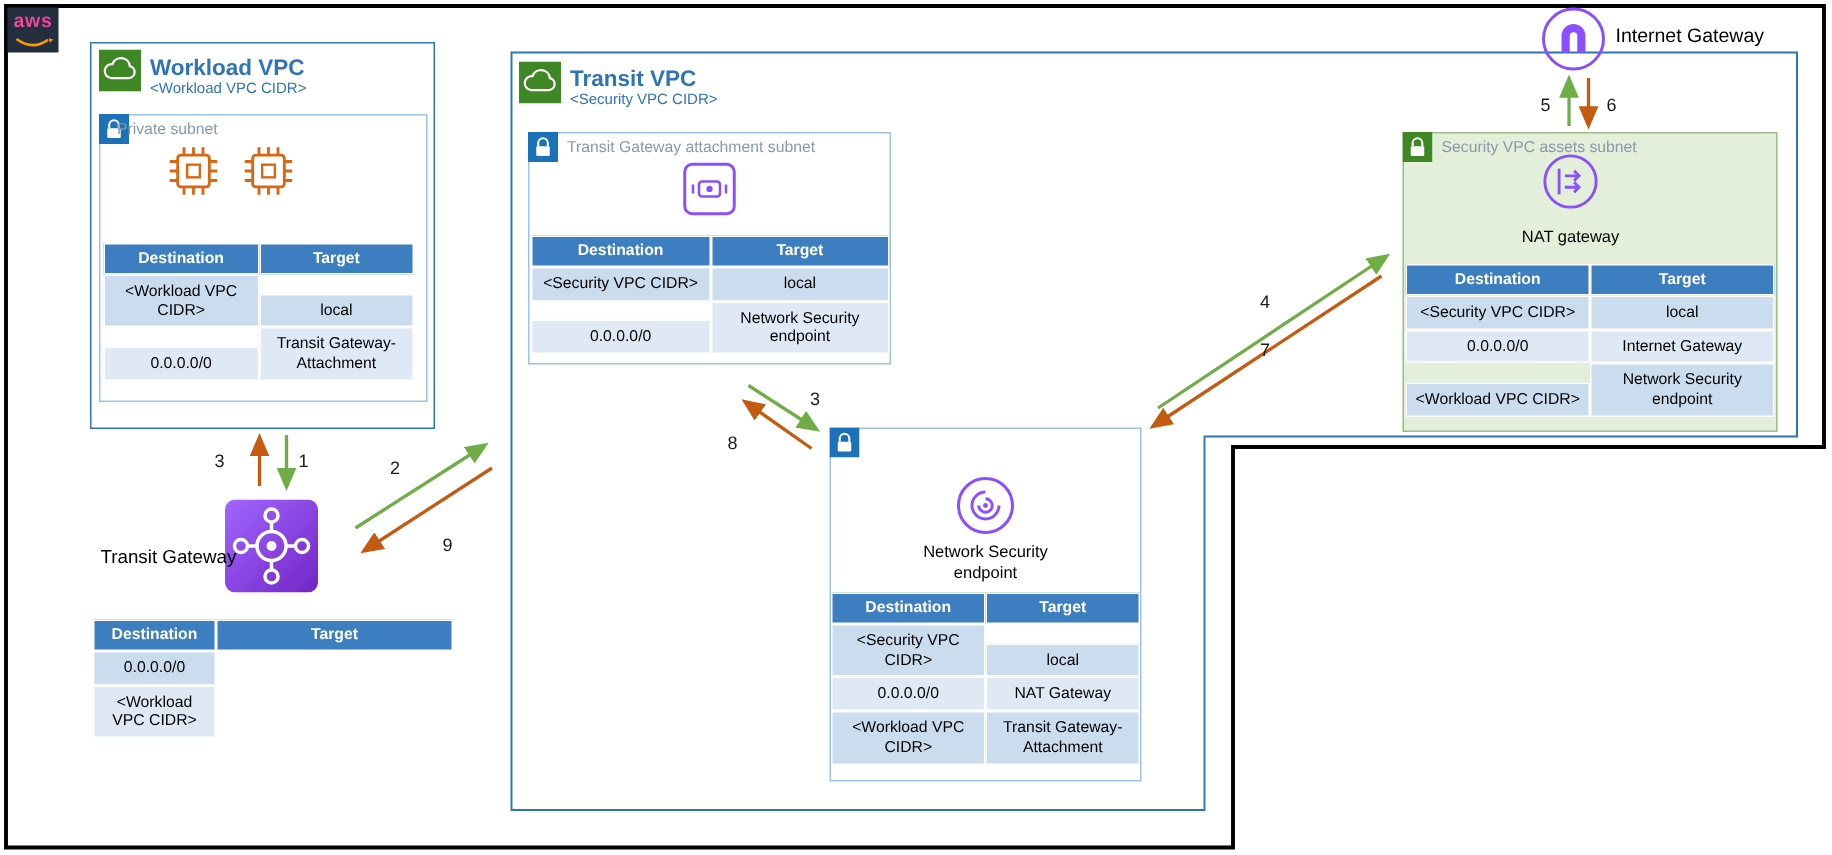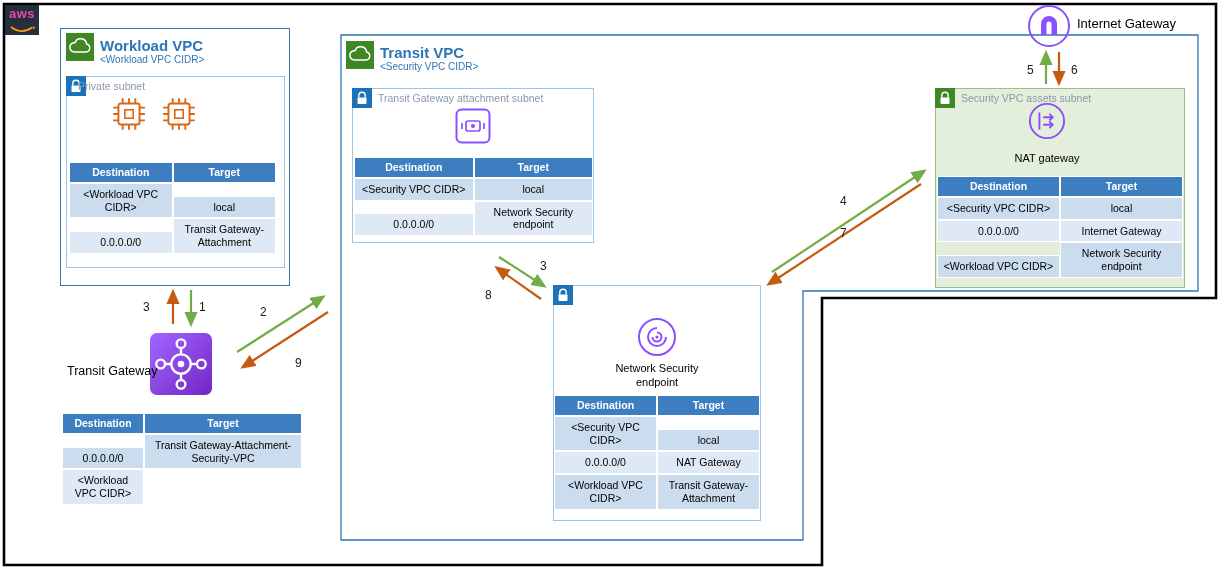--- a/index.html
+++ b/index.html
@@ -241,21 +241,20 @@
   </span>
   <div class="abs lbl-big" style="left:28px; top:364px;margin-left:39px;">Transit Gateway</div>
 
   <div class="abs rt" style="left:62px; top:413px; width:240px;">
     <div class="rt-row rt-head">
       <div class="rt-cell c-narrow">Destination</div>
       <div class="rt-cell">Target</div>
     </div>
     <div class="rt-row r-odd">
       <div class="rt-cell c-narrow">0.0.0.0/0</div>
-      <div class="rt-cell">Transit Gateway-Attachment-Security-VPC</div>
     </div>
     <div class="rt-row r-even">
       <div class="rt-cell c-narrow">&lt;Workload VPC CIDR&gt;</div>
     </div>
   </div>
 
   <span class="abs" style="left:1027px; top:4px;">
     <svg width="44" height="44" viewBox="0 0 44 44">
       <circle cx="22" cy="22" r="20" fill="none" stroke="#8C4FFF" stroke-width="2"></circle>
       <path d="M14 31 V20 a8 8 0 0 1 16 0 V31 h-5.5 V20 a2.5 2.5 0 0 0 -5 0 V31 z" fill="#8C4FFF"></path>

